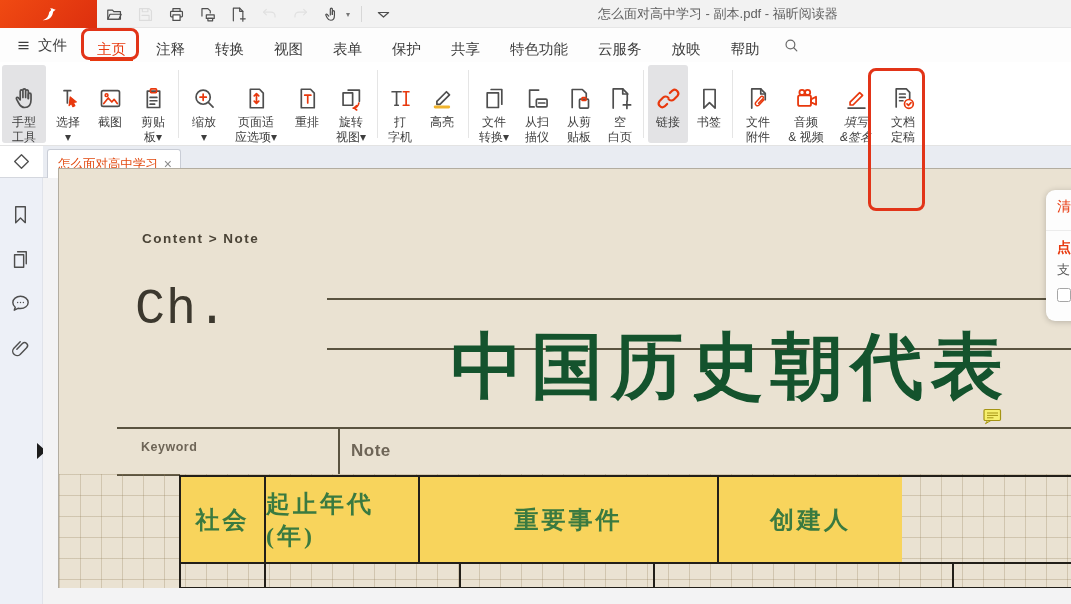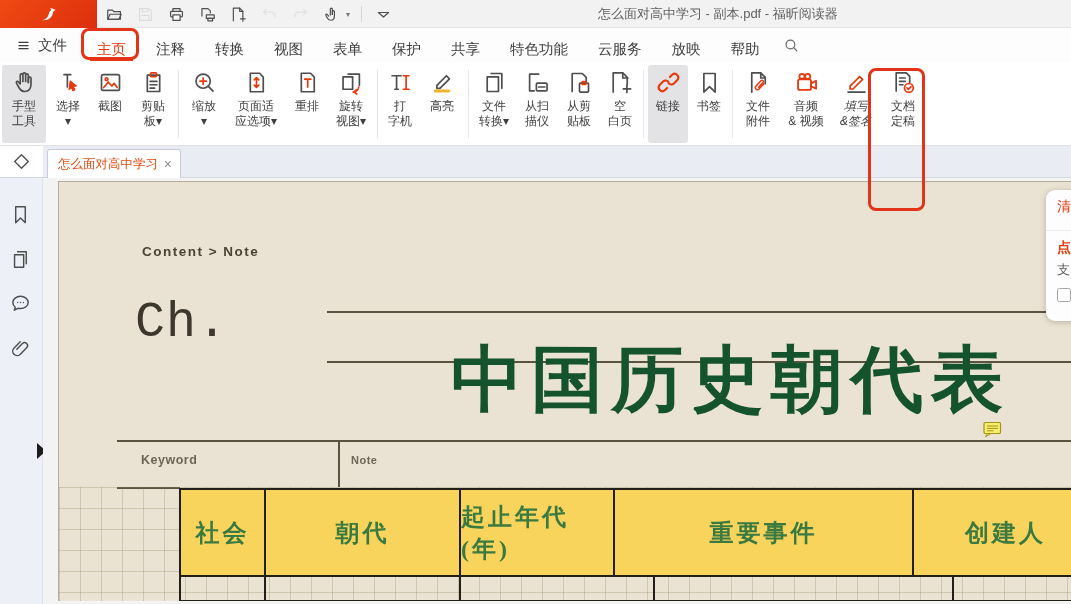--- a/index.html
+++ b/index.html
@@ -28,53 +28,53 @@
   .menu-tab{padding:4px 15px;height:34px;line-height:34px;font-size:14.5px;color:#3d3d3d;cursor:pointer;position:relative;white-space:nowrap;}
   .menu-tab.active{color:#e8380d;}
   .menu-tab.active::after{content:"";position:absolute;left:8px;right:8px;bottom:1px;height:3px;background:#e8380d;}
   .menu-search{margin-left:8px;cursor:pointer;display:flex;align-items:center;}
   .menu-search svg{width:17px;height:17px;}
 
   
   .ribbon{position:absolute;left:0;top:62px;width:1071px;height:84px;background:#fff;border-bottom:1px solid #e3e3e3;display:flex;align-items:stretch;padding:3px 0 2px 2px;}
   .rgroup{display:flex;align-items:stretch;gap:2px;}
   .rsep{width:1px;background:#e5e5e5;margin:5px 4px;}
-  .rbtn{display:flex;flex-direction:column;align-items:center;padding:4px 2px 2px;border-radius:3px;cursor:pointer;}
+  .rbtn{display:flex;flex-direction:column;align-items:center;padding:20px 2px 2px;border-radius:3px;cursor:pointer;}
   .rbtn.active{background:#e3e3e5;}
   .rbtn svg{width:27px;height:27px;flex:none;margin-bottom:3px;}
   .rbtn .lbl{font-size:12px;line-height:15px;color:#3e3e3e;text-align:center;white-space:nowrap;}
 
   
   .tabstrip{position:absolute;left:0;top:146px;width:1071px;height:32px;background:#e9ecf2;border-bottom:1px solid #d4d7de;}
   .strip-left{position:absolute;left:0;top:0;width:43px;height:31px;background:#fff;display:flex;align-items:center;justify-content:center;}
   .strip-left svg{width:21px;height:21px;cursor:pointer;}
   .doc-tab{position:absolute;left:47px;top:3px;width:134px;height:29px;background:#fff;border:1px solid #c9cdd6;border-bottom:none;border-radius:3px 3px 0 0;display:flex;align-items:center;padding:0 8px 0 10px;cursor:pointer;}
   .doc-tab .tlabel{font-size:12.5px;color:#e2490f;white-space:nowrap;overflow:hidden;flex:1;}
   .tab-close{font-size:14px;color:#8a8a8a;margin-left:6px;cursor:pointer;line-height:1;}
 
   
   .sidebar{position:absolute;left:0;top:178px;width:43px;height:426px;background:#edf0f7;border-right:1px solid #e0e3ea;}
   .side-icon{position:absolute;left:9px;width:24px;height:24px;cursor:pointer;}
   .side-icon svg{width:23px;height:23px;}
   .sidebar-expand{position:absolute;left:37px;top:443px;width:0;height:0;border-left:9px solid #1c1c1c;border-top:8px solid transparent;border-bottom:8px solid transparent;cursor:pointer;}
   .content{position:absolute;left:43px;top:178px;width:1028px;height:426px;background:#f3f3f4;}
 
   
-  .page{position:absolute;left:58px;top:181px;width:1013px;height:420px;background:#eae2d2;border-left:1px solid #aaa augment;border:1px solid #b3ada0;border-right:none;border-bottom:none;overflow:hidden;font-family:"Liberation Sans","DejaVu Sans",sans-serif;}
+  .page{position:absolute;left:58px;top:168px;width:1013px;height:420px;background:#eae2d2;border-left:1px solid #aaa augment;border:1px solid #b3ada0;border-right:none;border-bottom:none;overflow:hidden;font-family:"Liberation Sans","DejaVu Sans",sans-serif;}
   .breadcrumb{position:absolute;left:83px;top:62px;font-size:13.5px;font-weight:700;letter-spacing:1.5px;color:#4a4336;}
   .chapter{position:absolute;left:76px;top:112px;font-size:50px;font-weight:400;color:#3c382e;font-family:Liberation Mono, monospace;letter-spacing:1px;}
   .rule{position:absolute;height:2px;background:#5a5340;}
   .rule1{left:268px;top:129px;right:0;}
   .rule2{left:268px;top:179px;right:0;}
   .rule3{left:58px;top:258px;right:0;}
   .rule4{left:58px;top:305px;width:63px;height:2px;}
   .doc-title{position:absolute;left:392px;top:160px;font-size:72px;line-height:76px;font-weight:700;letter-spacing:8px;color:#14532d;font-family:"Liberation Serif","DejaVu Serif",serif;white-space:nowrap;}
   .sticky{position:absolute;left:924px;top:239px;width:19px;height:17px;cursor:pointer;}
   .kw{position:absolute;left:82px;top:271px;font-size:12.5px;font-weight:600;color:#6e6557;letter-spacing:.5px;}
-  .nt{position:absolute;left:292px;top:272px;font-size:11px;font-weight:600;color:#6e6557;letter-spacing:.5px;text-align:center;}
+  .nt{position:absolute;left:292px;top:272px;font-size:17px;font-weight:600;color:#6e6557;letter-spacing:.5px;text-align:center;}
   .vdiv{position:absolute;left:279px;top:260px;width:2px;height:45px;background:#5a5340;}
   .grid-area{position:absolute;left:0;top:305px;right:0;bottom:0;
     background-image:repeating-linear-gradient(to right,rgba(143,123,85,.28) 0 1px,transparent 1px 21px),
                      repeating-linear-gradient(to bottom,rgba(143,123,85,.28) 0 1px,transparent 1px 21px);}
   .note-table{position:absolute;left:120px;top:306px;width:960px;height:114px;border:2px solid #221f19;}
   .nt-header{display:flex;height:85px;}
   .nt-hcell{background:#f8d45c;border-right:2px solid #221f19;display:flex;align-items:center;justify-content:center;
     font-size:24px;font-weight:700;color:#3a7a40;letter-spacing:3px;font-family:"Liberation Serif","DejaVu Serif",serif;}
   .nt-hcell:last-child{border-right:none;}
   .nt-body{display:flex;height:27px;border-top:2px solid #221f19;}
@@ -473,21 +473,20 @@
     </div>
     <div class="rule rule3"></div>
     <div class="kw">Keyword</div>
     <div class="nt">Note</div>
     <div class="vdiv"></div>
     <div class="rule rule4"></div>
     <div class="grid-area"></div>
     <div class="note-table">
       <div class="nt-header" id="table-header">
           <div class="nt-hcell" style="width: 85px;">社会</div>
-          <div class="nt-hcell" style="width: 195px;">朝代</div>
           <div class="nt-hcell" style="width: 154px;">起止年代(年)</div>
           <div class="nt-hcell" style="width: 299px;">重要事件</div>
           <div class="nt-hcell" style="width: 183px;">创建人</div>
         </div>
       <div class="nt-body" id="table-body">
           <div class="nt-bcell" style="width: 85px;"></div>
           <div class="nt-bcell" style="width: 195px;"></div>
           <div class="nt-bcell" style="width: 194px;"></div>
           <div class="nt-bcell" style="width: 299px;"></div>
           <div class="nt-bcell" style="width: 183px;"></div>

